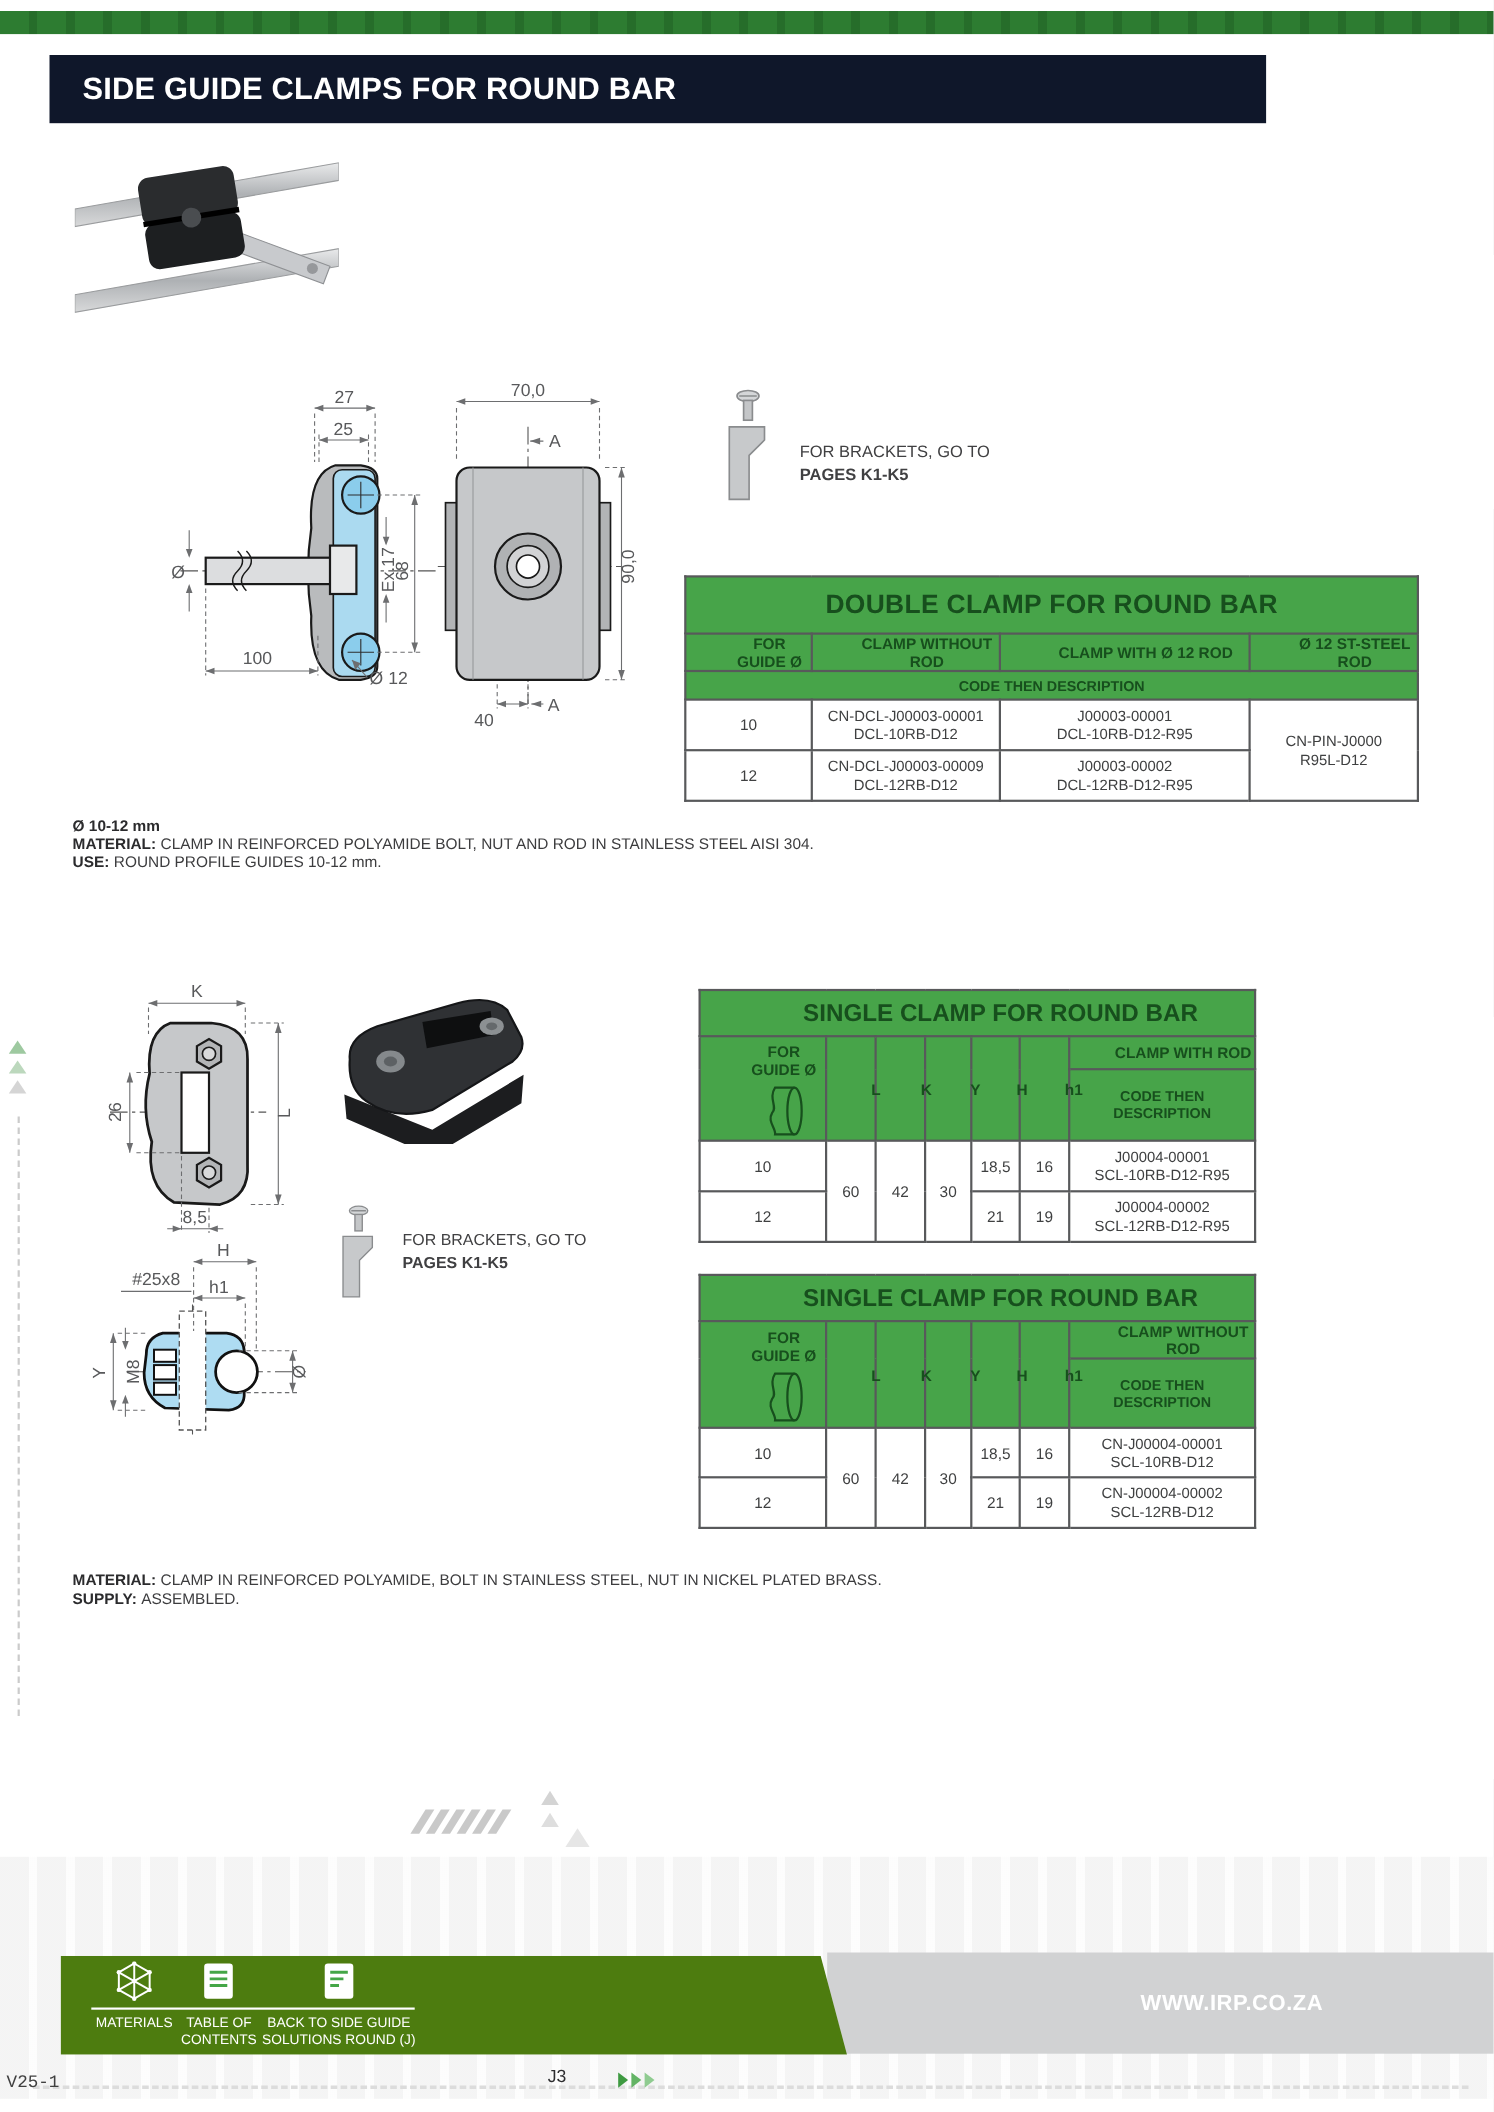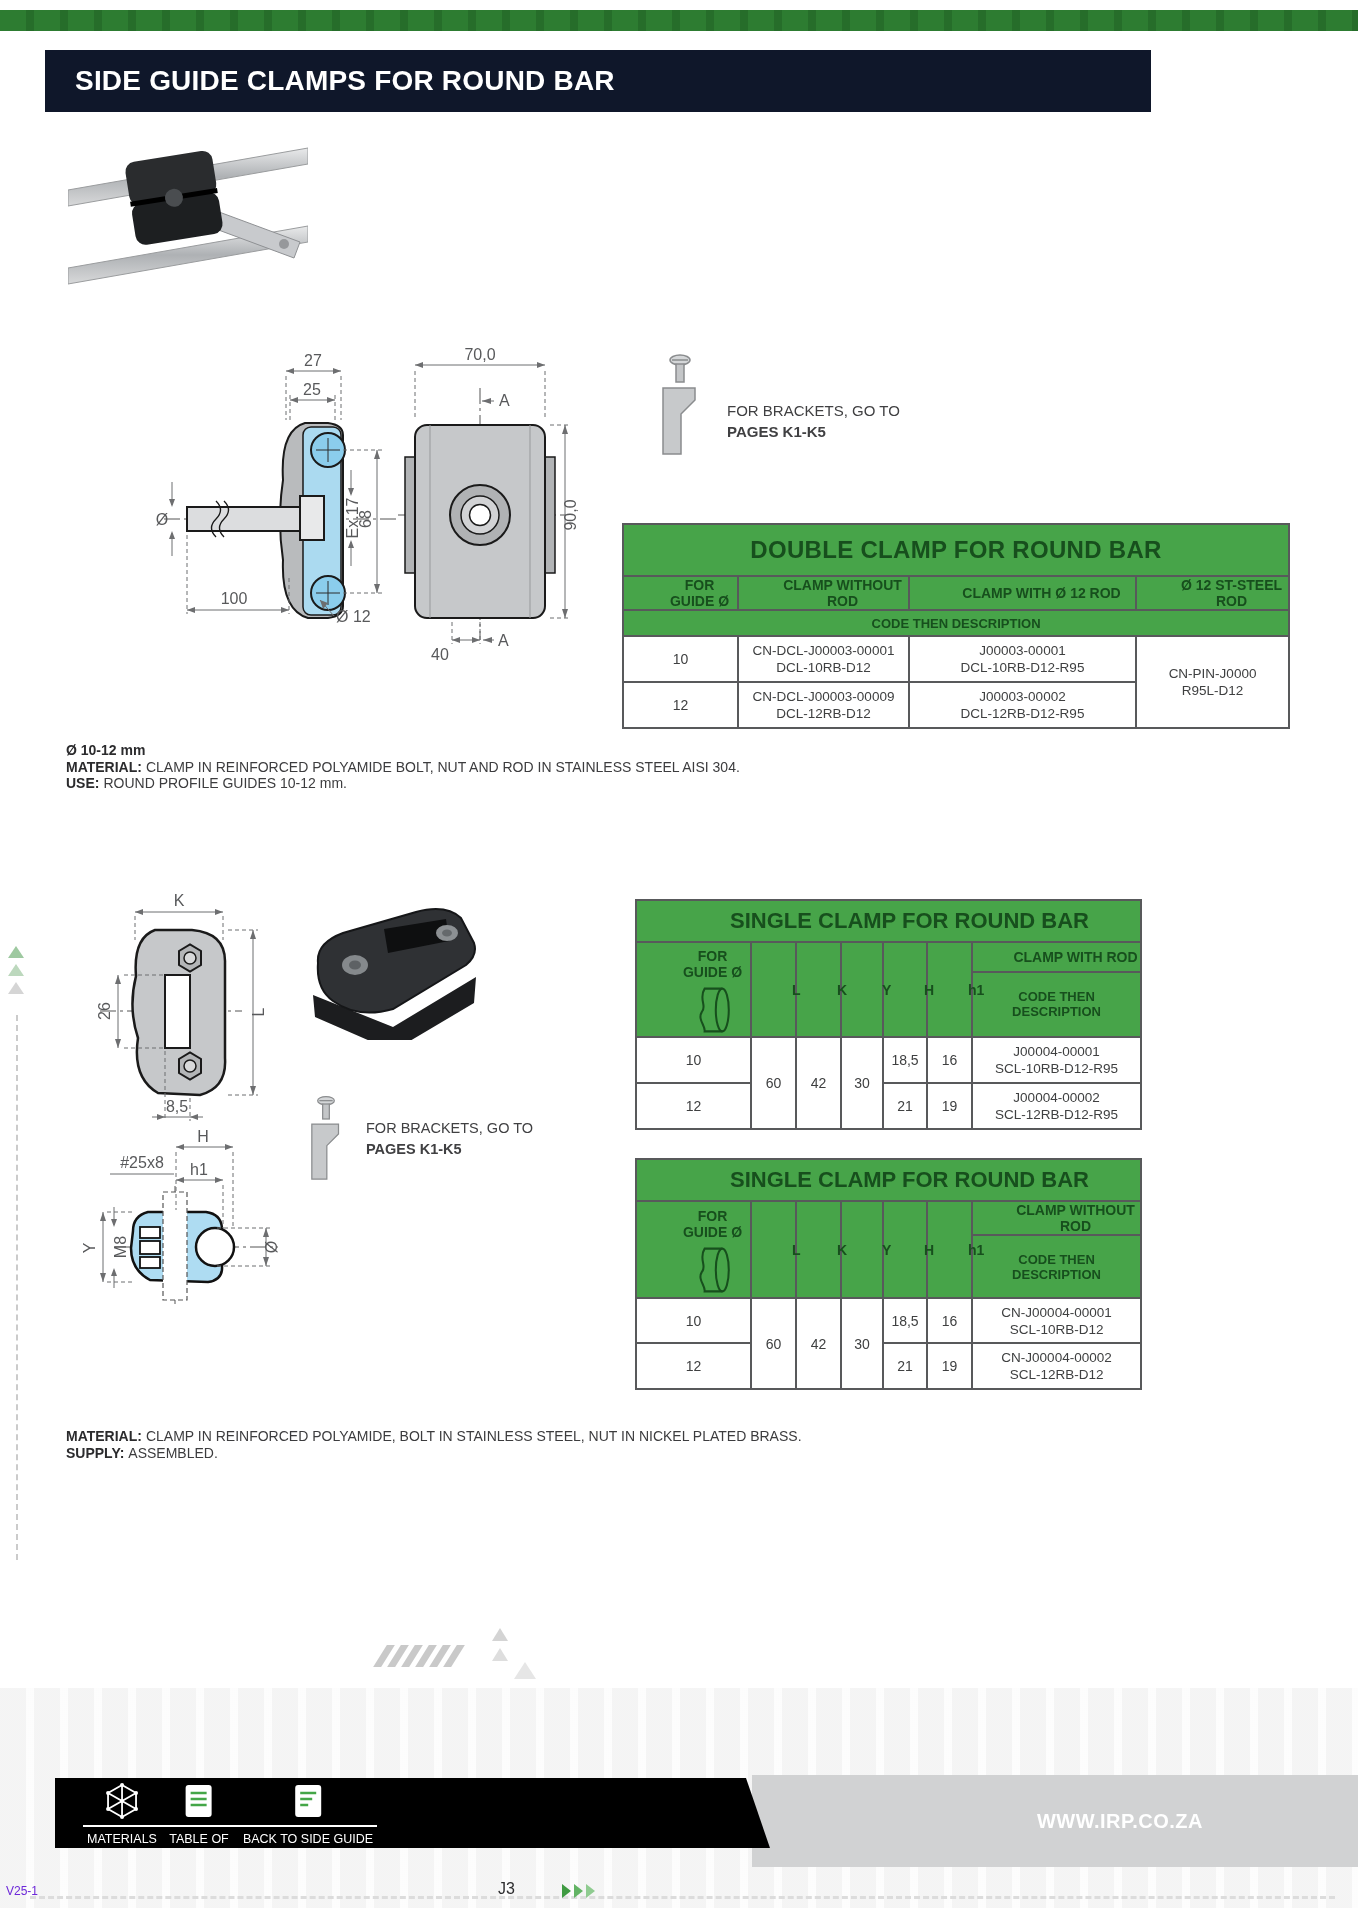--- a/index.html
+++ b/index.html
@@ -48,27 +48,27 @@
   .dashed-v { border-left:2px dashed #cbcbcb; }
   .slash { display:inline-block; width:8px; height:22px; background:#c9c9c9; transform:skewX(-32deg); margin-right:6px; }
   .pattern-band { left:0; top:1688px; width:1358px; height:220px;
     background:repeating-linear-gradient(90deg,#f1f1f1 0 26px,#fcfcfc 26px 34px); opacity:.75; }
   .bottom-dashes { left:30px; top:1896px; width:1305px; height:0; border-top:3px dashed #dcdcdc; }
 
   
   .footer-gray { left:752px; top:1775px; width:606px; height:92px; background:#d1d2d3; z-index:2; }
   .footer-gray .www { position:absolute; right:155px; top:0; height:92px; display:flex; align-items:center;
     color:#ffffff; font-size:20px; font-weight:bold; letter-spacing:.5px; cursor:pointer; }
-  .footer-green { left:55px; top:1778px; width:715px; height:70px; background:#000000; z-index:3;
+  .footer-green { left:55px; top:1778px; width:715px; height:90px; background:#4d7c0f; z-index:3;
     clip-path:polygon(0 0, calc(100% - 24px) 0, 100% 100%, 0 100%); }
   .fline { position:absolute; left:28px; top:47px; width:294px; height:2px; background:#ffffff; }
   .fnav { position:absolute; top:5px; transform:translateX(-50%); text-align:center; color:#ffffff;
     font-size:12.5px; line-height:15px; cursor:pointer; }
   .fnav .lbl { margin-top:9px; }
-  .pagefoot { color:#6d28d9; font-size:12px; z-index:4; }
+  .pagefoot { color:#404040; font-size:16px; z-index:4;font-family:Liberation Mono, monospace; }
   .j3 { color:#2d2d2f; font-size:16px; z-index:4; }
   .arrow-r { width:0; height:0; border-top:7px solid transparent; border-bottom:7px solid transparent; display:inline-block; margin-right:3px; }
 </style>
 </head>
 <body>
 
 <div class="page">
 
   <div class="abs pattern-band"></div>
 

